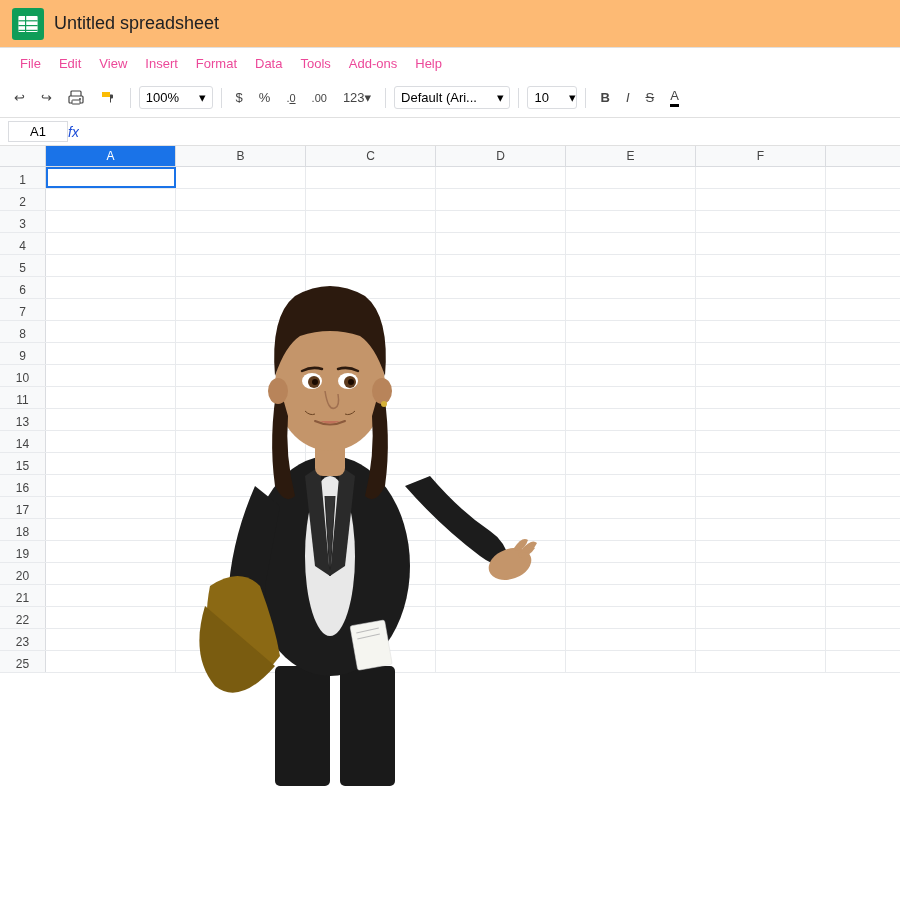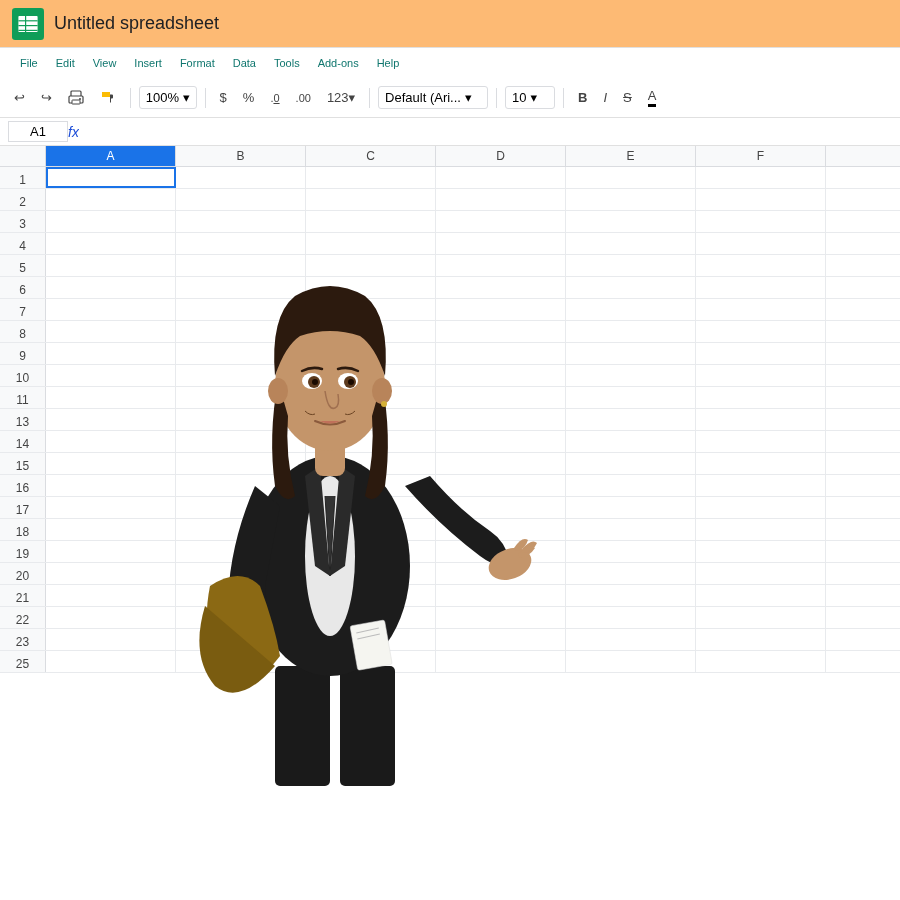--- a/index.html
+++ b/index.html
@@ -30,22 +30,22 @@
     #menu-bar {
       display: flex;
       align-items: center;
       padding: 2px 12px;
       background: #fff;
       height: 30px;
       gap: 2px;
     }
     .menu-item {
       padding: 3px 8px;
-      font-size: 11px;
-      color: #0f766e;
+      font-size: 13px;
+      color: #ec4899;
       cursor: pointer;
       border-radius: 3px;
     }
 
     
     #toolbar {
       display: flex;
       align-items: center;
       padding: 4px 8px;
       background: #fff;
@@ -72,21 +72,21 @@
     }
     .toolbar-dropdown {
       display: flex;
       align-items: center;
       padding: 3px 6px;
       border: 1px solid #dadce0;
       border-radius: 3px;
       font-size: 13px;
       cursor: pointer;
       background: #fff;
-      gap: 4px;
+      gap: 20px;
     }
 
     
     #formula-bar {
       display: flex;
       align-items: center;
       padding: 2px 8px;
       background: #fff;
       height: 28px;
       border-bottom: 1px solid #e0e0e0;

